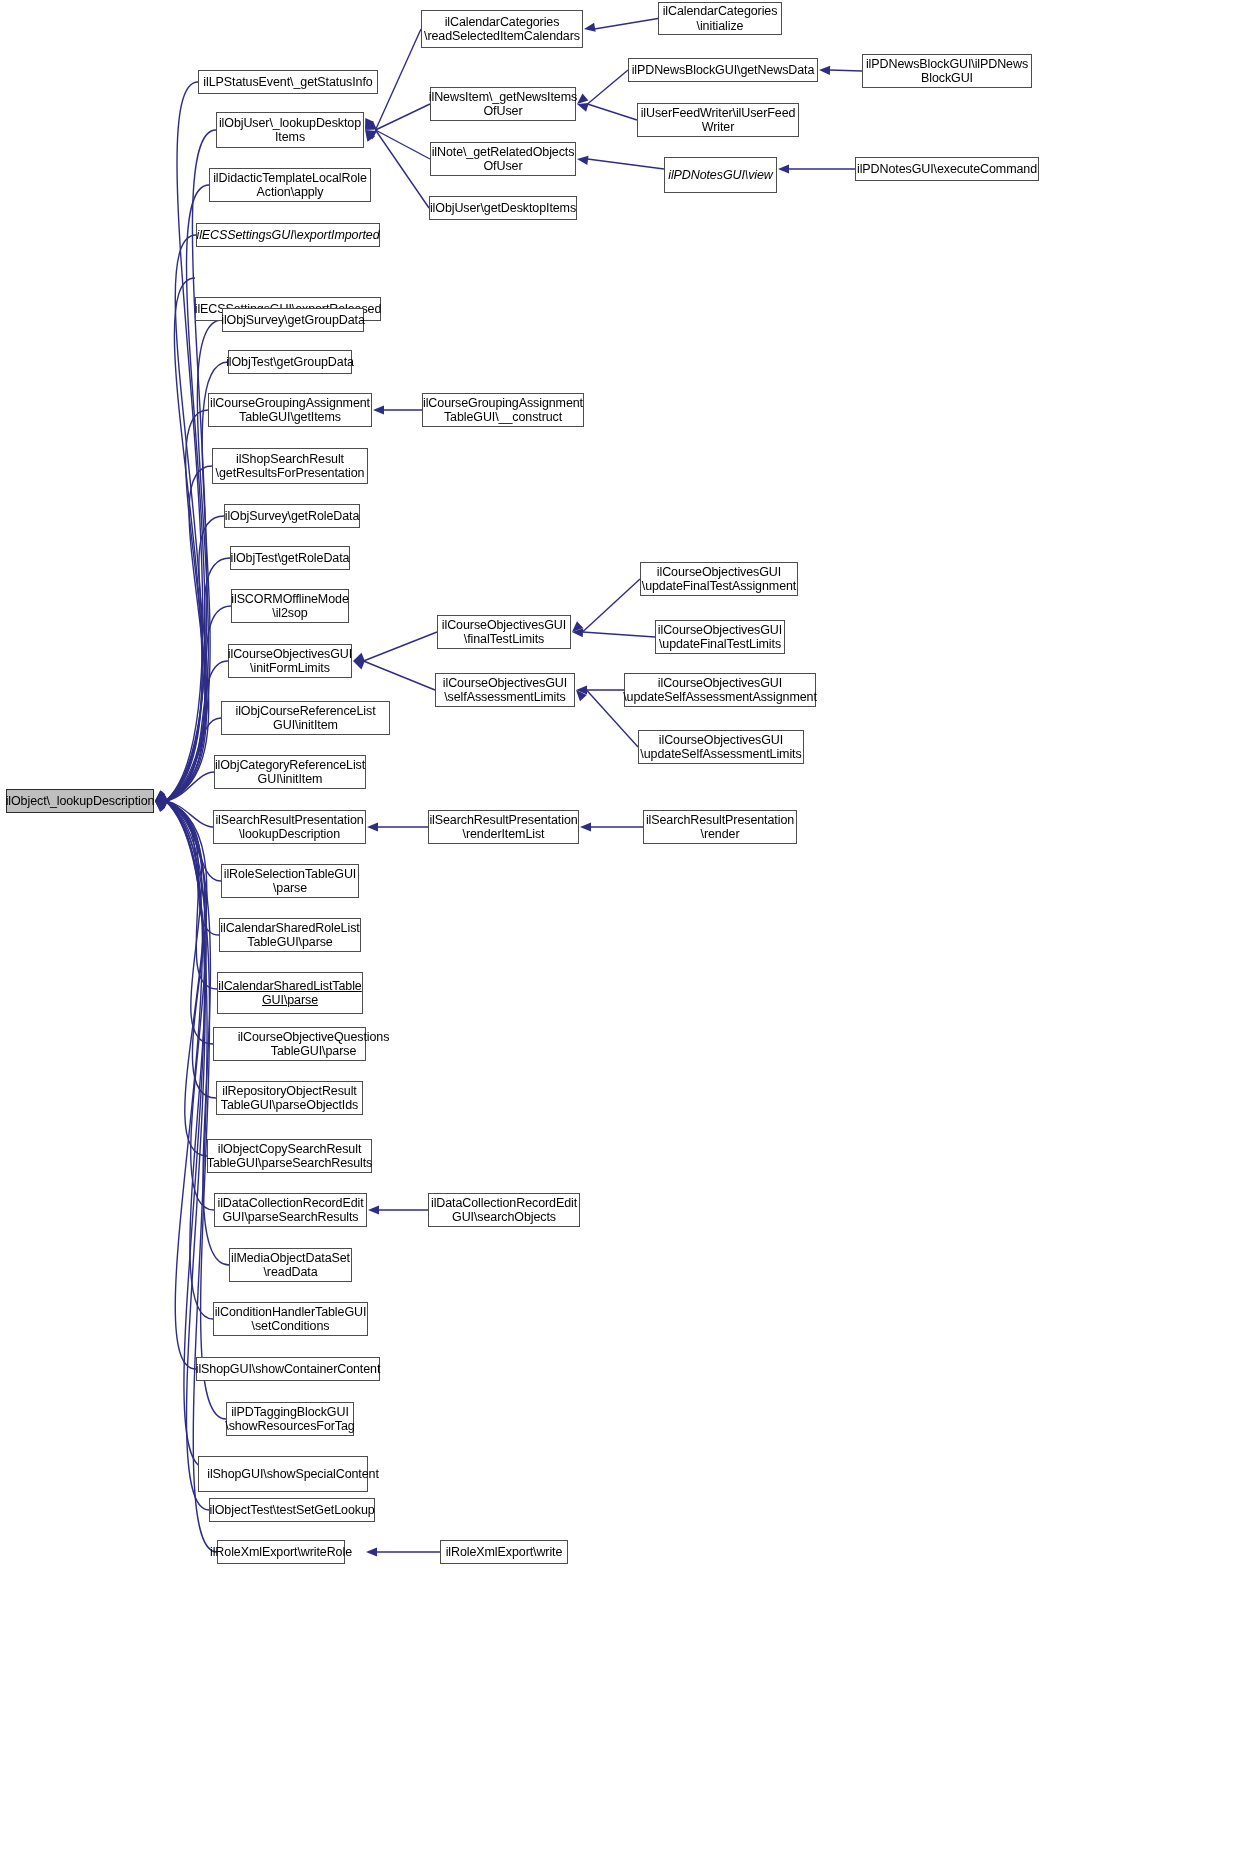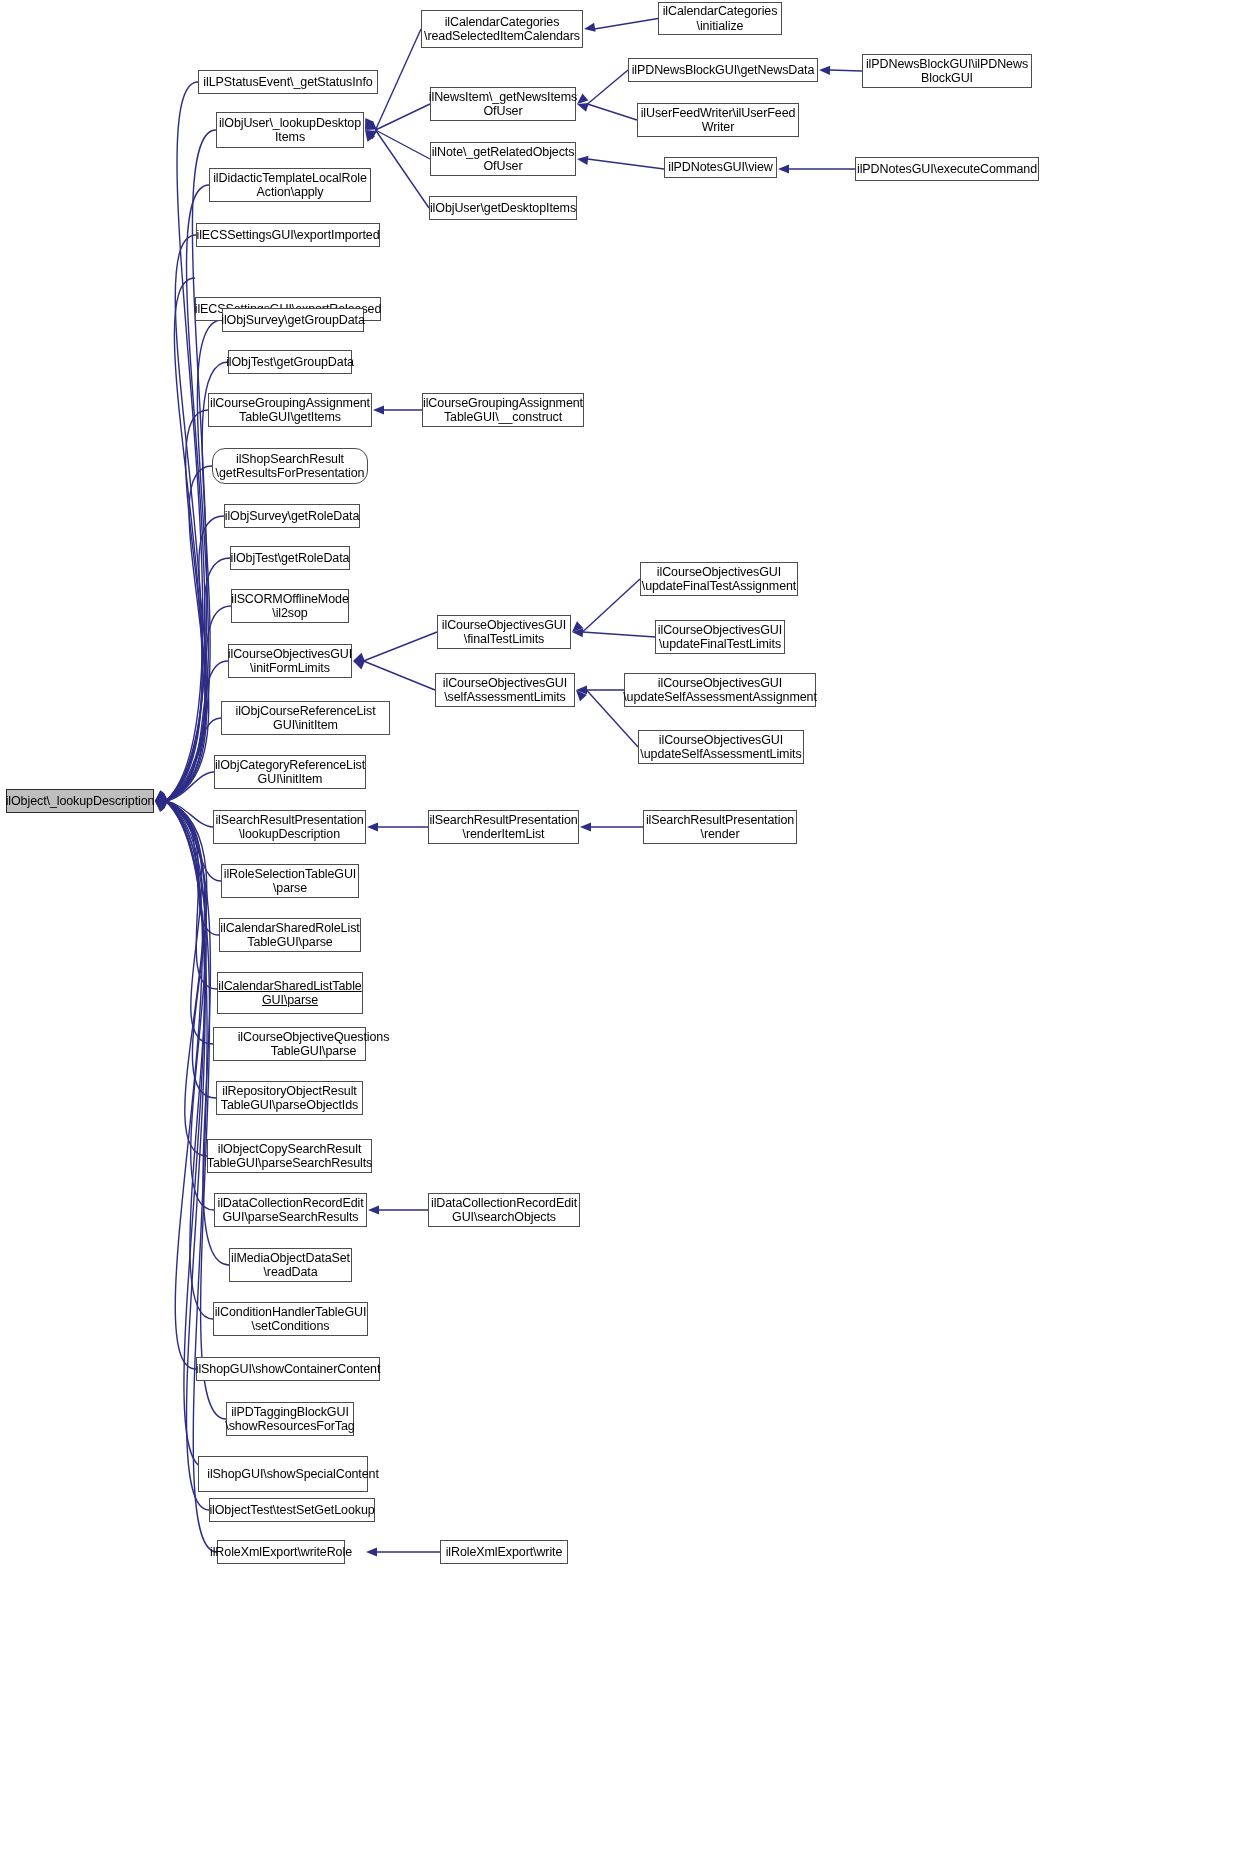--- a/index.html
+++ b/index.html
@@ -161,34 +161,34 @@
     <div class="node" style="left: 862px; top: 54px; width: 170px; height: 34px;">ilPDNewsBlockGUI\ilPDNews
 BlockGUI</div>
     <div class="node" style="left: 430px; top: 87px; width: 146px; height: 34px;">ilNewsItem\_getNewsItems
 OfUser</div>
     <div class="node" style="left: 216px; top: 112px; width: 148px; height: 36px;">ilObjUser\_lookupDesktop
 Items</div>
     <div class="node" style="left: 637px; top: 103px; width: 162px; height: 34px;">ilUserFeedWriter\ilUserFeed
 Writer</div>
     <div class="node" style="left: 430px; top: 142px; width: 146px; height: 34px;">ilNote\_getRelatedObjects
 OfUser</div>
-    <div class="node" style="left: 664px; top: 157px; width: 113px; height: 21px;">ilPDNotesGUI\view</div>
+    <div class="node" style="left: 664px; top: 157px; width: 113px; height: 36px; font-style: italic;">ilPDNotesGUI\view</div>
     <div class="node" style="left: 855px; top: 157px; width: 184px; height: 24px;">ilPDNotesGUI\executeCommand</div>
     <div class="node" style="left: 209px; top: 168px; width: 162px; height: 34px;">ilDidacticTemplateLocalRole
 Action\apply</div>
     <div class="node" style="left: 429px; top: 196px; width: 148px; height: 24px;">ilObjUser\getDesktopItems</div>
-    <div class="node" style="left: 196px; top: 223px; width: 184px; height: 24px;">ilECSSettingsGUI\exportImported</div>
+    <div class="node" style="left: 196px; top: 223px; width: 184px; height: 24px; font-style: italic;">ilECSSettingsGUI\exportImported</div>
     <div class="node" style="left: 195px; top: 266px; width: 186px; height: 24px; margin-top: 31px;">ilECSSettingsGUI\exportReleased</div>
     <div class="node" style="left: 222px; top: 308px; width: 142px; height: 24px;">ilObjSurvey\getGroupData</div>
     <div class="node" style="left: 228px; top: 350px; width: 124px; height: 24px;">ilObjTest\getGroupData</div>
     <div class="node" style="left: 208px; top: 393px; width: 164px; height: 34px;">ilCourseGroupingAssignment
 TableGUI\getItems</div>
     <div class="node" style="left: 422px; top: 393px; width: 162px; height: 34px;">ilCourseGroupingAssignment
 TableGUI\__construct</div>
-    <div class="node" style="left: 212px; top: 448px; width: 156px; height: 36px; border-radius: 13px;">ilShopSearchResult
+    <div class="node" style="left: 212px; top: 448px; width: 156px; height: 36px;">ilShopSearchResult
 \getResultsForPresentation</div>
     <div class="node" style="left: 224px; top: 504px; width: 136px; height: 24px;">ilObjSurvey\getRoleData</div>
     <div class="node" style="left: 230px; top: 546px; width: 120px; height: 24px;">ilObjTest\getRoleData</div>
     <div class="node" style="left: 231px; top: 589px; width: 118px; height: 34px;">ilSCORMOfflineMode
 \il2sop</div>
     <div class="node" style="left: 228px; top: 644px; width: 124px; height: 34px;">ilCourseObjectivesGUI
 \initFormLimits</div>
     <div class="node" style="left: 437px; top: 615px; width: 134px; height: 34px;">ilCourseObjectivesGUI
 \finalTestLimits</div>
     <div class="node" style="left: 640px; top: 562px; width: 158px; height: 34px;">ilCourseObjectivesGUI

